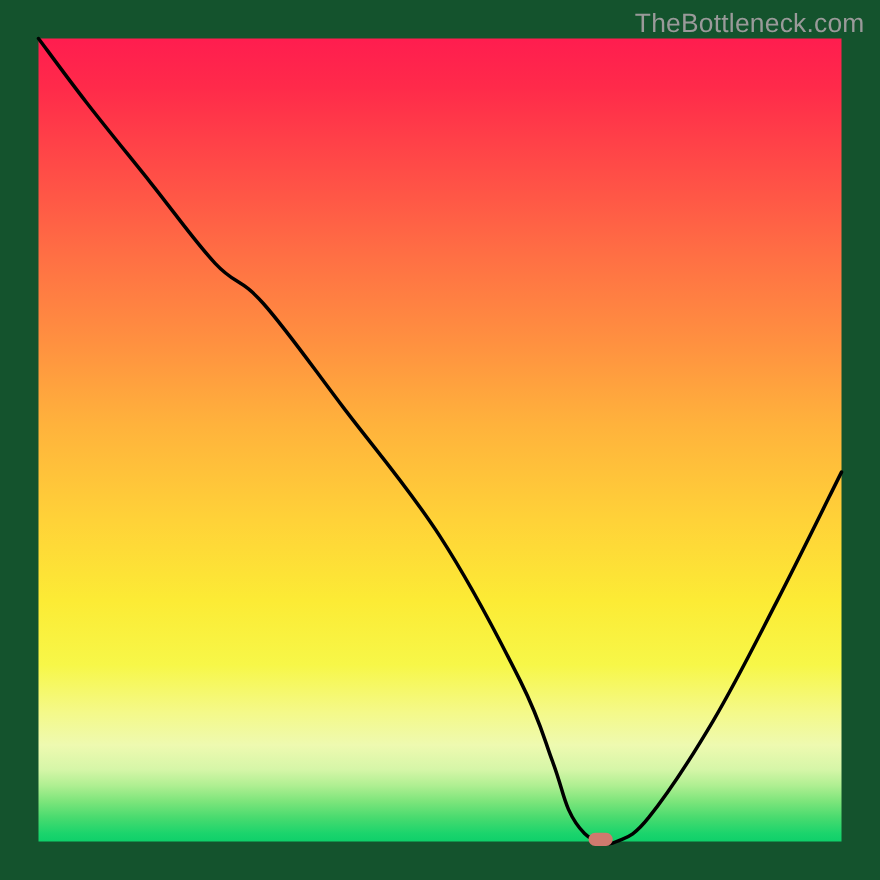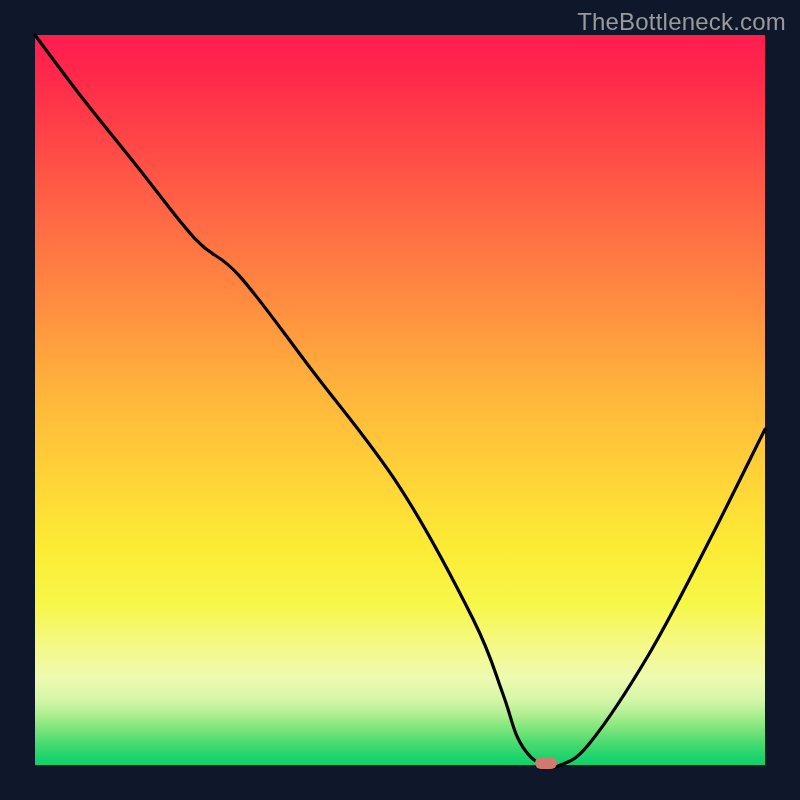--- a/index.html
+++ b/index.html
@@ -10,21 +10,21 @@
     background: #000;
     overflow: hidden;
     font-family: Arial, Helvetica, sans-serif;
   }
   .frame {
     position: absolute;
     left: 0;
     top: 0;
     width: 800px;
     height: 800px;
-    background: #0f172a;
+    background: #14532d;
     text-align: right;
   }
   .plot {
     position: absolute;
     left: 35px;
     top: 35px;
     width: 730px;
     height: 730px;
     
     background: linear-gradient(

